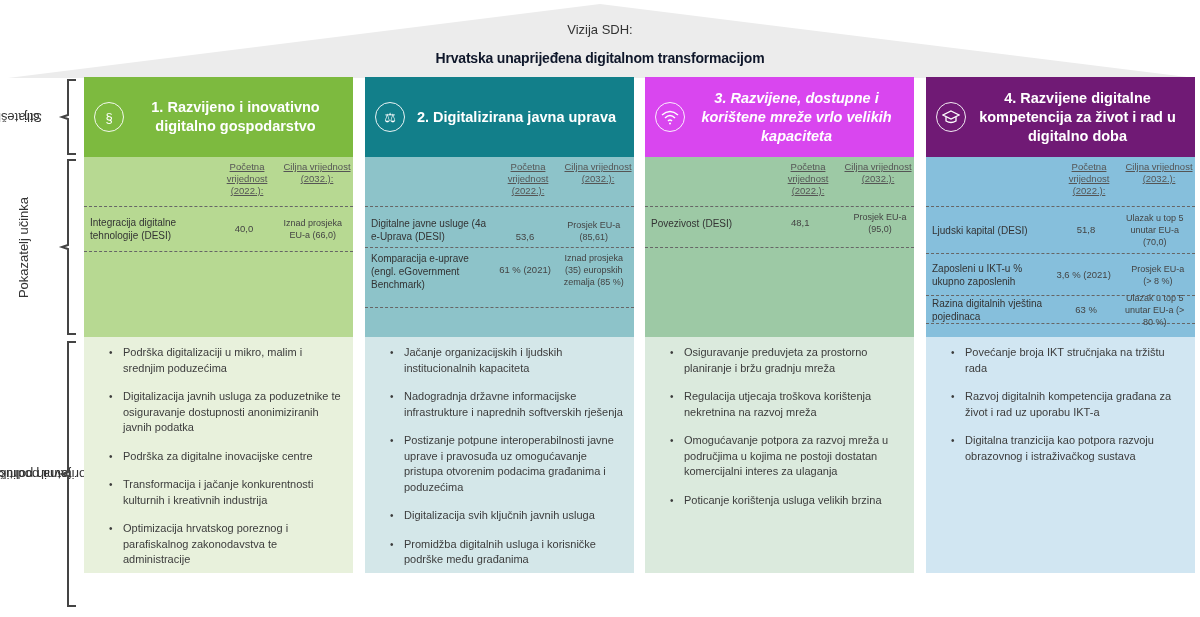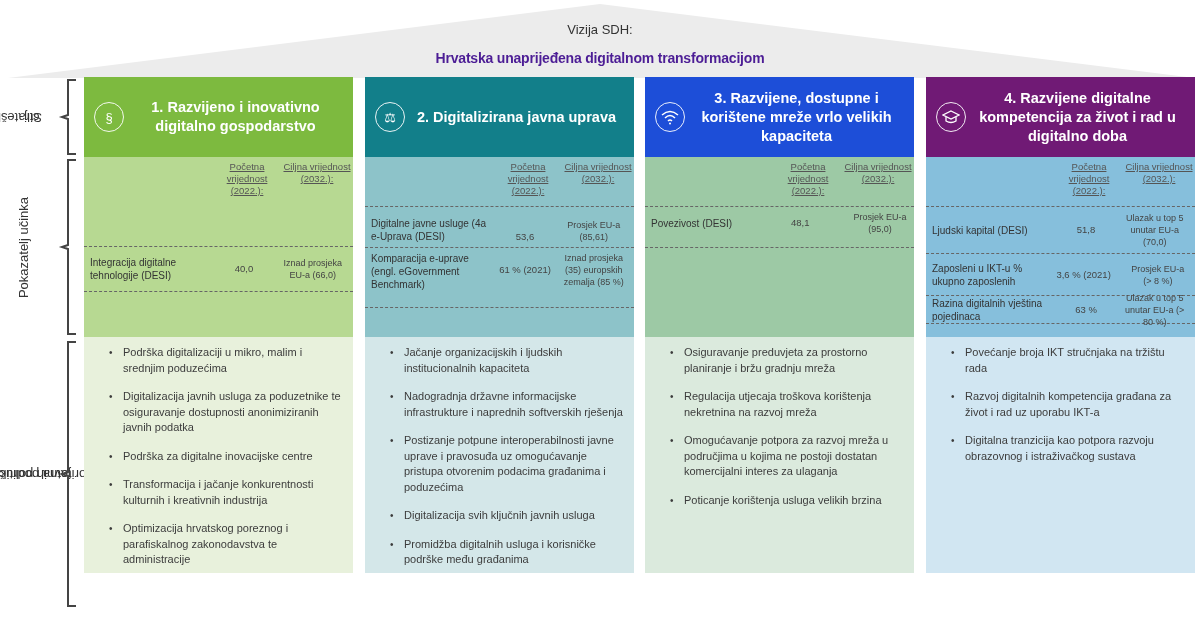--- a/index.html
+++ b/index.html
@@ -1,19 +1,19 @@
 <!DOCTYPE html>
 <html><head>
 <meta charset="utf-8">
 <style>
   * { box-sizing: border-box; margin: 0; padding: 0; }
   body { width: 1200px; height: 617px; background: #ffffff; font-family: "Liberation Sans", sans-serif; position: relative; overflow: hidden; color: #3a3a3a; }
   .roof { position: absolute; left: 0; top: 0; width: 1200px; height: 80px; }
   .vision-label { position: absolute; top: 22px; left: 0; width: 1200px; text-align: center; font-size: 13px; color: #333; }
-  .vision-title { position: absolute; top: 50px; left: 0; width: 1200px; text-align: center; font-size: 14px; font-weight: bold; color: #4c1d95; letter-spacing: -0.2px; }
+  .vision-title { position: absolute; top: 50px; left: 0; width: 1200px; text-align: center; font-size: 14px; font-weight: bold; color: #0f172a; letter-spacing: -0.2px; }
 
   .side-label { position: absolute; left: 0; width: 48px; display: flex; align-items: center; justify-content: center; }
   .side-label span { display: block; transform: rotate(-90deg); white-space: nowrap; text-align: center; font-size: 13px; color: #333; line-height: 15px; }
   .brace { position: absolute; left: 56px; width: 22px; }
 
   .col { position: absolute; top: 77px; width: 269px; height: 530px; }
   .col-head { height: 80px; display: flex; align-items: center; padding: 0 10px; color: #fff; }
   .col-head .icon { width: 30px; height: 30px; border: 1.5px solid rgba(255,255,255,0.9); border-radius: 50%; flex: 0 0 30px; display: flex; align-items: center; justify-content: center; font-size: 13px; }
   .col-head .title { flex: 1; text-align: center; font-weight: bold; font-size: 14.5px; line-height: 19px; padding-left: 4px; }
 
@@ -71,21 +71,21 @@
   <div class="col-head" style="background:#7dba3f;">
     <div class="icon">§</div>
     <div class="title">1. Razvijeno i inovativno digitalno gospodarstvo</div>
   </div>
   <div class="kpi" style="background:#b7d992;">
     <div class="kpi-header">
         <div class="spacer"></div>
       <div class="h">Početna vrijednost (2022.):</div>
       <div class="h">Ciljna vrijednost (2032.):</div>
     </div>
-    <div class="kpi-row" style="height:45px;margin-top:40px;">
+    <div class="kpi-row" style="height:45px;">
       <div class="name">Integracija digitalne tehnologije (DESI)</div>
       <div class="v1">40,0</div>
       <div class="v2">Iznad prosjeka EU-a (66,0)</div>
     </div>
     <div class="kpi-end"></div>
   </div>
   <div class="pri" style="background:#e8f1dc;">
     <ul>
       <li>Podrška digitalizaciji u mikro, malim i srednjim poduzećima</li>
       <li>Digitalizacija javnih usluga za poduzetnike te osiguravanje dostupnosti anonimiziranih javnih podatka</li>
@@ -124,21 +124,21 @@
       <li>Jačanje organizacijskih i ljudskih institucionalnih kapaciteta</li>
       <li>Nadogradnja državne informacijske infrastrukture i naprednih softverskih rješenja</li>
       <li>Postizanje potpune interoperabilnosti javne uprave i pravosuđa uz omogućavanje pristupa otvorenim podacima građanima i poduzećima</li>
       <li>Digitalizacija svih ključnih javnih usluga</li>
       <li>Promidžba digitalnih usluga i korisničke podrške među građanima</li>
     </ul>
   </div>
 </div>
 
 <div class="col" style="left:645px;">
-  <div class="col-head" style="background:#1d4ed8;">
+  <div class="col-head" style="background:#d946ef;font-style:italic;">
     <div class="icon">
       <svg width="18" height="16" viewBox="0 0 18 16">
           <path d="M1,6 Q9,-1 17,6" fill="none" stroke="#fff" stroke-width="1.5"></path>
           <path d="M4,9 Q9,4 14,9" fill="none" stroke="#fff" stroke-width="1.5"></path>
           <path d="M7,12 Q9,10 11,12" fill="none" stroke="#fff" stroke-width="1.5"></path>
           <circle cx="9" cy="14.5" r="1" fill="#fff"></circle>
         </svg>
     </div>
     <div class="title">3. Razvijene, dostupne i korištene mreže vrlo velikih kapaciteta</div>
   </div>

